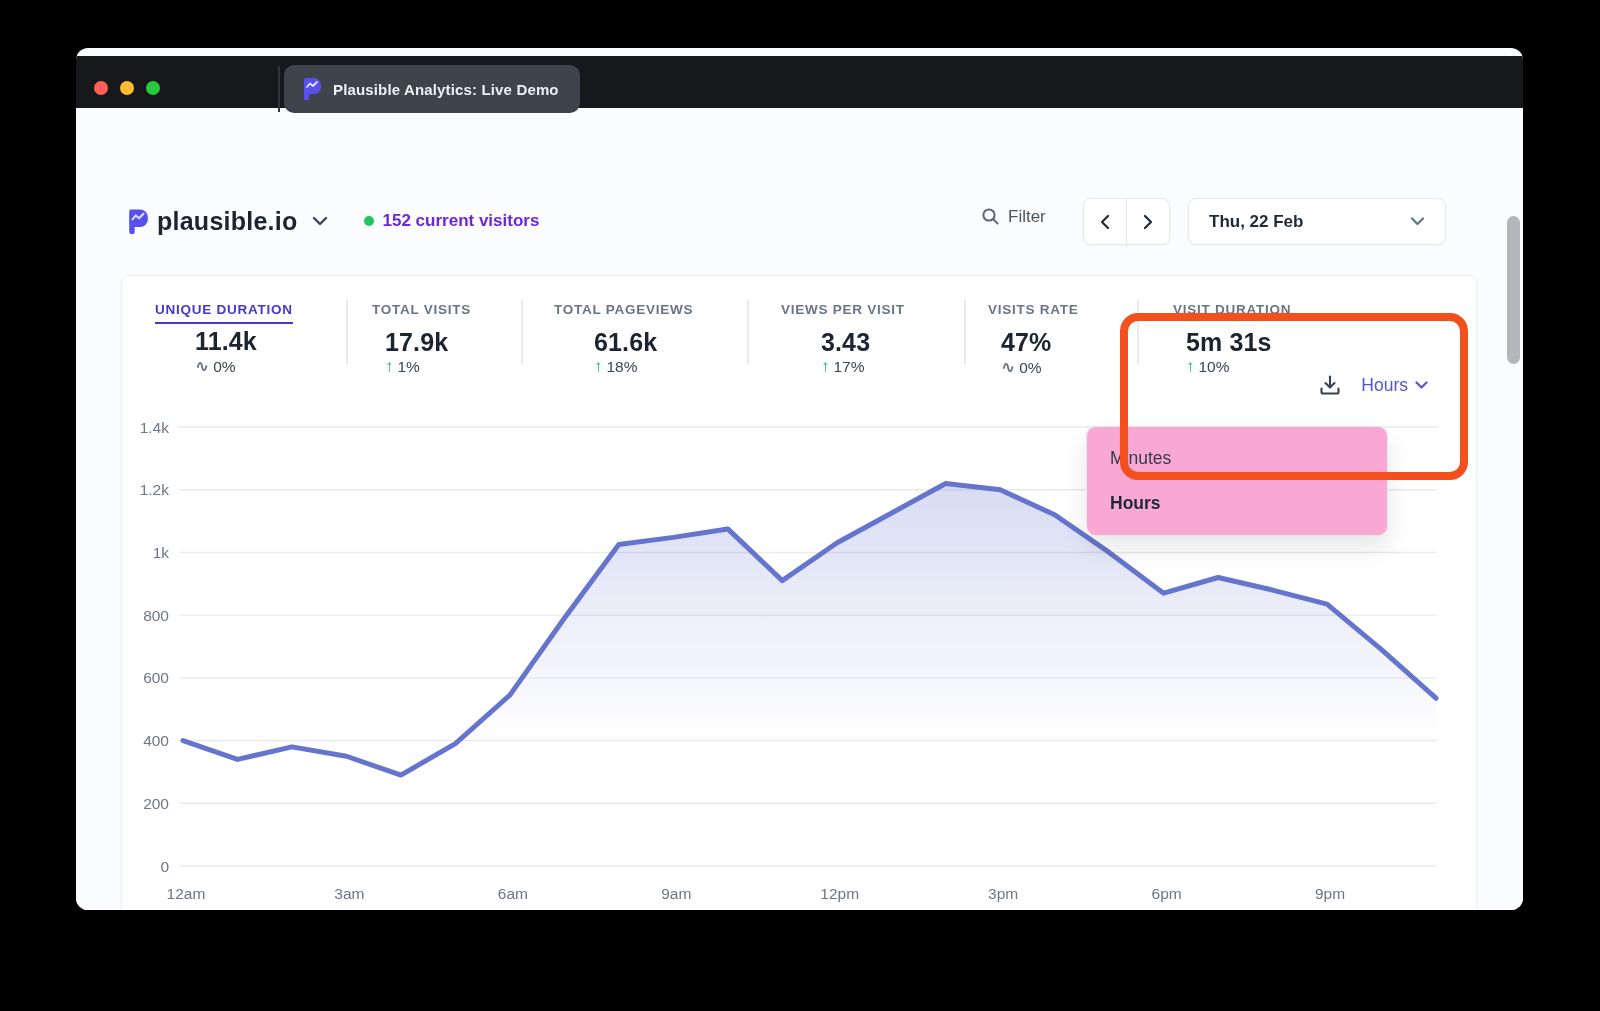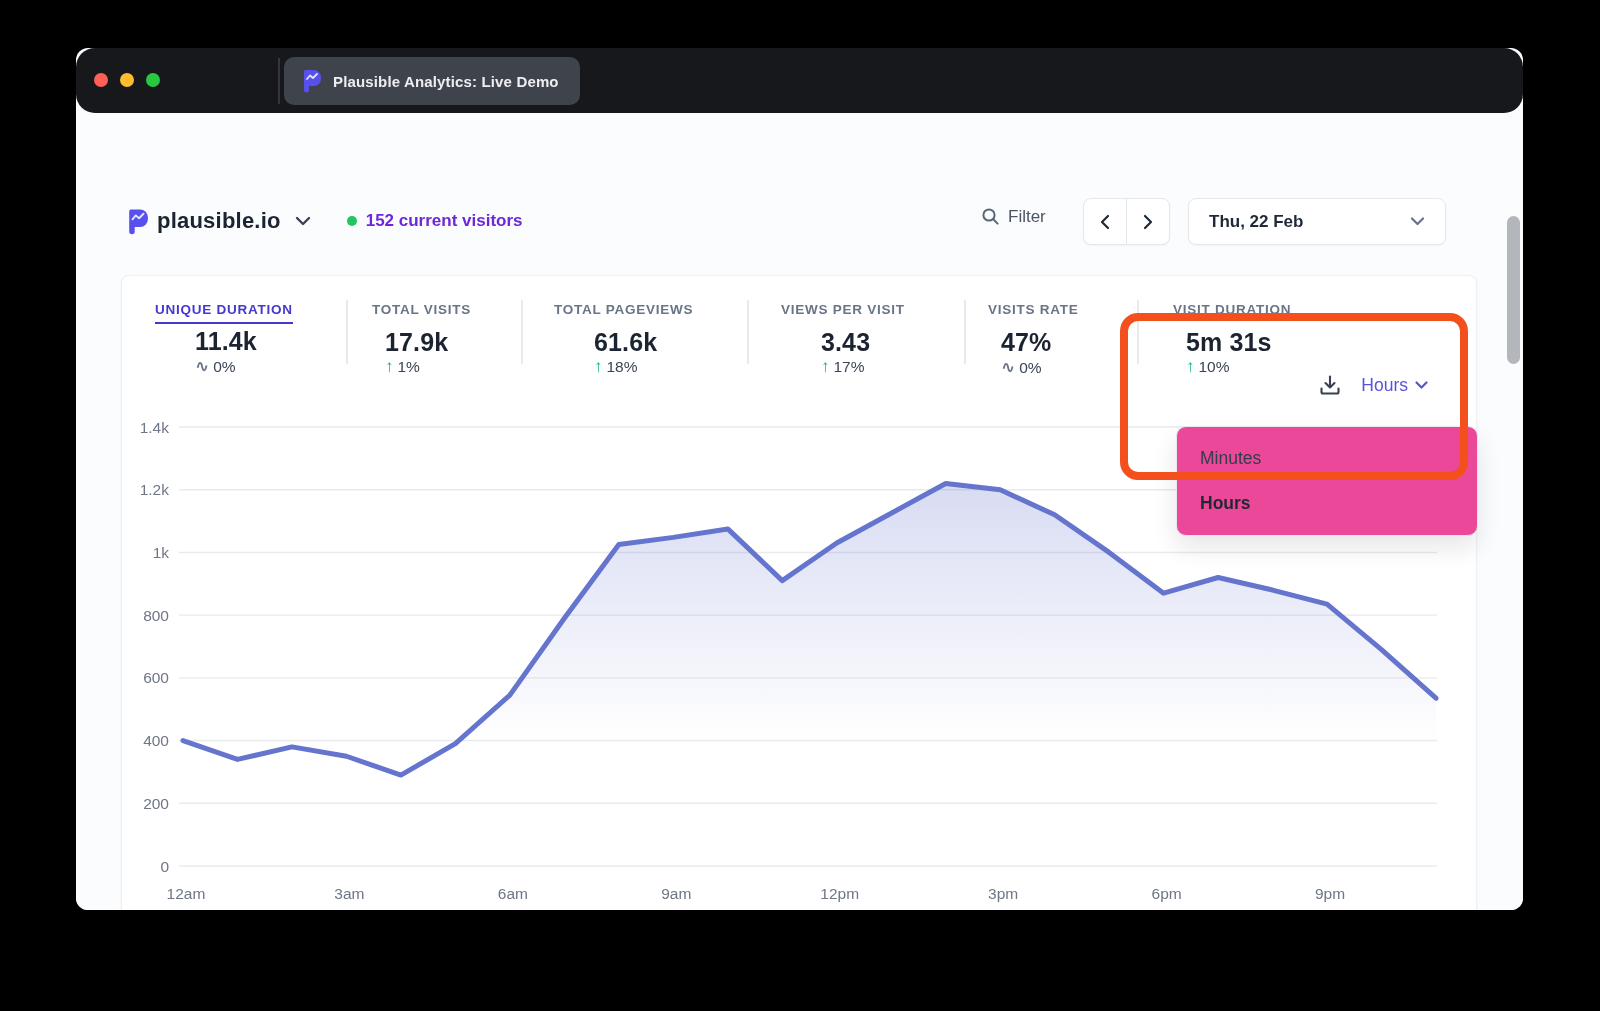--- a/index.html
+++ b/index.html
@@ -3,35 +3,35 @@
 <meta charset="utf-8">
 <style>
   * { margin:0; padding:0; box-sizing:border-box; }
   html,body { width:1600px; height:1011px; background:#000; overflow:hidden;
               font-family:"Liberation Sans","DejaVu Sans",sans-serif; }
 
   .window { position:absolute; left:76px; top:48px; width:1447px; height:862px;
             border-radius:12px; overflow:hidden; background:#fbfcfd; }
 
   
-  .tabbar { position:absolute; left:0; top:0; width:100%; height:65px; background:#17181c;border-radius:19px; }
+  .tabbar { position:absolute; left:0; top:8px; width:100%; height:52px; background:#17181c; }
   .traffic { position:absolute; top:25px; width:14px; height:14px; border-radius:50%; }
   .t-red { left:18px; background:#ff5f57; }
   .t-yellow { left:44px; background:#febc2e; }
   .t-green { left:70px; background:#28c840; }
   .tab-sep { position:absolute; left:202px; top:10px; width:2px; height:46px; background:#33373d; }
   .tab { position:absolute; left:208px; top:9px; width:296px; height:48px; background:#3f444c;
          border-radius:10px; display:flex; align-items:center; padding:0 18px; gap:11px; }
   .tab-title { color:#edeef1; font-size:15px; font-weight:600; letter-spacing:.01em; white-space:nowrap; }
 
   
   .page { position:absolute; left:0; top:65px; width:100%; height:797px; background:#fbfcfd; }
 
   .site-row { position:absolute; left:51px; top:88px; height:40px; display:flex; align-items:center; }
-  .site-name { font-size:22px; font-weight:bold; color:#1b2430; margin-left:8px; letter-spacing:.01em; }
+  .site-name { font-size:25px; font-weight:bold; color:#1b2430; margin-left:8px; letter-spacing:.01em; }
   .site-chevron { margin-left:14px; }
   .live-dot { width:10px; height:10px; border-radius:50%; background:#22c55e; margin-left:36px; }
   .visitors { font-size:17px; font-weight:600; color:#6d28d9; margin-left:9px; }
 
   .filter-btn { position:absolute; left:905px; top:94px; height:28px; display:flex; 
                 gap:8px; color:#4b5563; font-size:17px; cursor:pointer; }
   .nav-btns { position:absolute; left:1007px; top:85px; width:87px; height:47px; background:#fff;
               border:1px solid #e5e7eb; border-radius:8px; box-shadow:0 1px 2px rgba(0,0,0,.04);
               display:flex; }
   .nav-half { flex:1; display:flex; align-items:center; justify-content:center; }
@@ -59,21 +59,21 @@
   .trend-pct { font-size:15.5px; color:#3b4455; }
   .stat-div { position:absolute; top:24px; width:2px; height:64px; background:#e8eaee; }
 
   .chart-tools { position:absolute; top:98px; right:48px; display:flex; align-items:center; gap:20px; }
   .interval-btn { display:flex; align-items:center; gap:7px; color:#5753d9; font-size:17.5px;
                   font-weight:500; cursor:pointer; }
 
   #chart-svg { position:absolute; left:0; top:120px; }
 
   
-  .menu { position:absolute; left:1100px; top:313px; width:302px; height:110px; background:#ec4899;
+  .menu { position:absolute; left:1010px; top:313px; width:302px; height:110px; background:#f9a8d4;
           border:1px solid #e7e9ee; border-radius:10px; box-shadow:0 12px 24px rgba(15,23,42,.10);
           padding:9px 0; z-index:40; }
   .menu-item { height:45px; display:flex; align-items:center; padding-left:23px; font-size:17.5px;
                color:#333c4d; cursor:pointer; }
   .menu-item.selected { font-weight:bold; color:#1f2836; }
 
   
   .annotation { position:absolute; left:1044px; top:265px; width:348px; height:167px;
                 border:8px solid #f3501e; border-radius:18px; z-index:60; pointer-events:none; }
 

